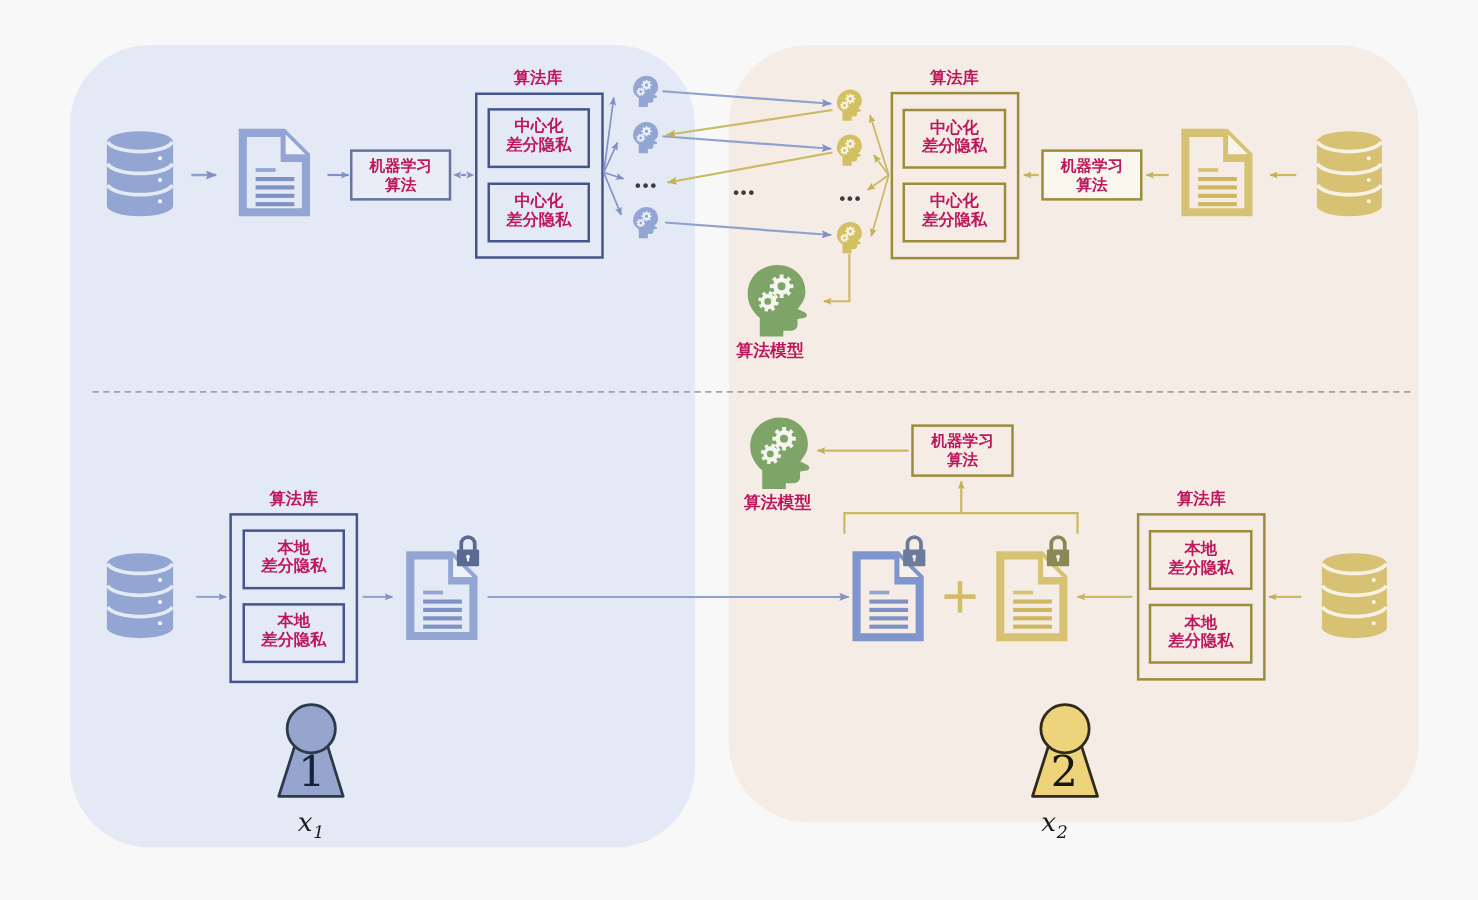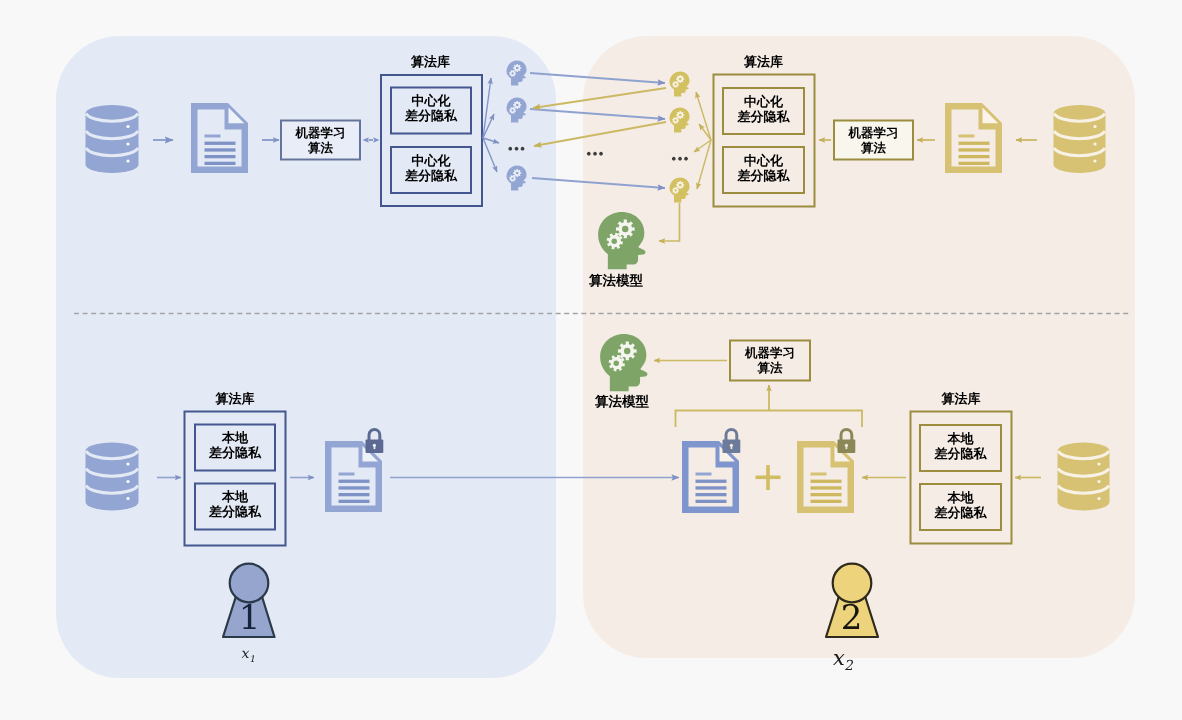--- a/index.html
+++ b/index.html
@@ -2,21 +2,21 @@
 <html><head>
 <meta charset="utf-8">
 <title>Differential Privacy Architecture Diagram</title>
 <style>
   html,body{margin:0;padding:0;}
   body{width:1182px;height:720px;background:#f8f8f8;overflow:hidden;
        font-family:"Liberation Sans",sans-serif;}
   #stage{position:relative;width:1182px;height:720px;background:#f8f8f8;
          -webkit-font-smoothing:antialiased;text-rendering:geometricPrecision;}
   svg.vec{position:absolute;left:0;top:0;width:1182px;height:720px;overflow:visible;}
-  .lbl{position:absolute;text-align:center;white-space:nowrap;color:#000000;
+  .lbl{position:absolute;text-align:center;white-space:nowrap;color:#be185d;
        font-weight:700;line-height:1.18;}
   .lbl2{position:absolute;text-align:center;white-space:nowrap;color:#333;
         font-weight:700;line-height:1.2;}
   .sub{font-size:0.66em;vertical-align:sub;font-style:italic;}
   .cap{position:absolute;white-space:nowrap;color:#1b1b1b;
        font-family:"DejaVu Serif",serif;font-style:italic;font-weight:700;
        letter-spacing:0.5px;}
 </style>
 </head>
 <body>
@@ -340,21 +340,21 @@
   <div class="lbl" style="left:184px;top:391px;width:102px;font-size:13px;">算法库</div>
   <div class="lbl" style="left:194px;top:430px;width:82px;font-size:13px;">
     <span>本地</span><br>
     <span>差分隐私</span>
   </div>
   <div class="lbl" style="left:194px;top:489px;width:82px;font-size:13px;">
     <span>本地</span><br>
     <span>差分隐私</span>
   </div>
   <div class="lbl2" style="left:224px;top:600px;width:51px;height:36px;font-size:34px;color:#17233c;font-family:'DejaVu Serif',serif;font-weight:400;line-height:36px;">1</div>
-  <div class="cap" style="left:231px;top:646px;width:36px;text-align:center;font-size:14px;font-weight:400;">
+  <div class="cap" style="left:231px;top:646px;width:36px;text-align:center;font-size:21px;font-weight:400;">
     <span>x</span><span class="sub">1</span>
   </div>
 
   <div class="lbl" style="left:834px;top:126px;width:79px;font-size:12.5px;">
     <span>机器学习</span><br>
     <span>算法</span>
   </div>
   <div class="lbl" style="left:713px;top:54px;width:101px;font-size:13px;">算法库</div>
   <div class="lbl" style="left:723px;top:93.5px;width:81px;font-size:13px;">
     <span>中心化</span><br>

